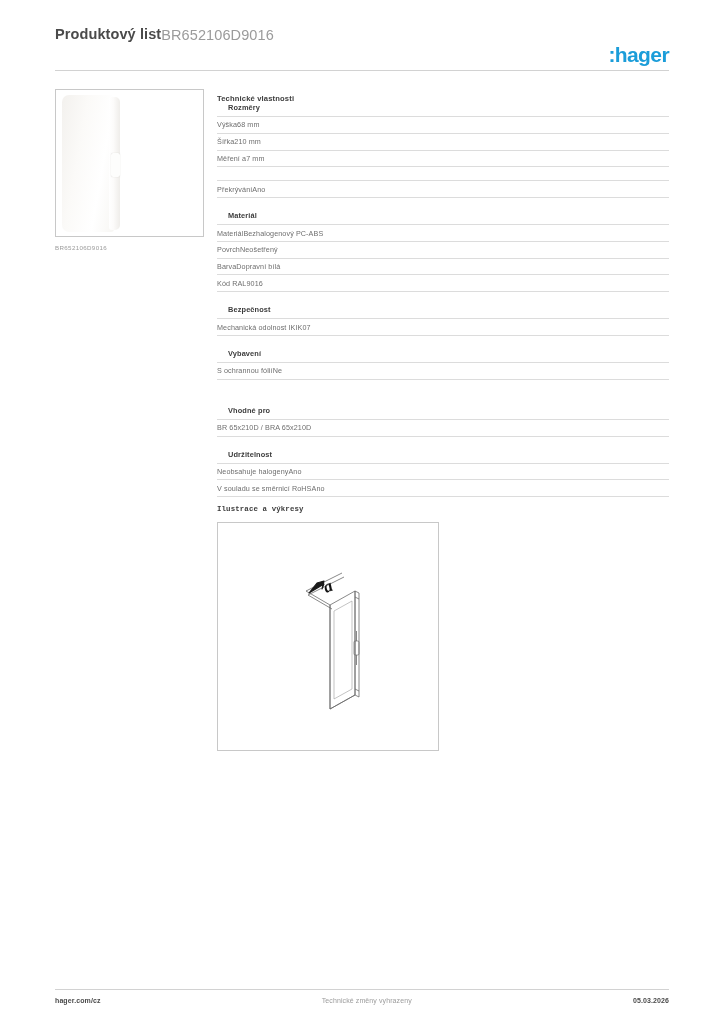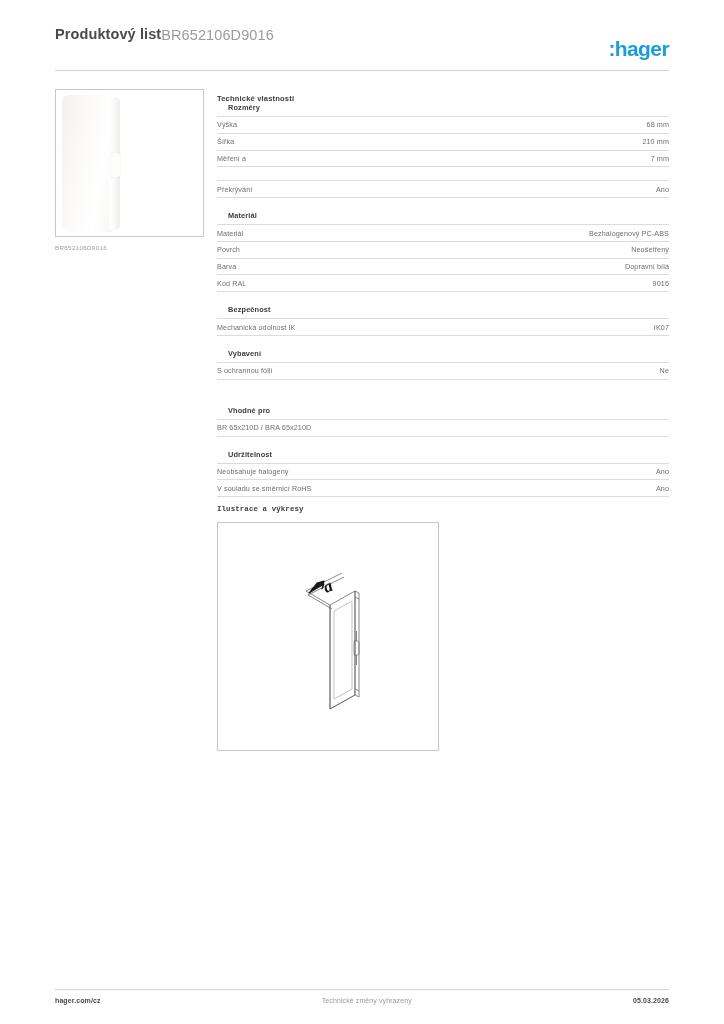--- a/index.html
+++ b/index.html
@@ -42,21 +42,21 @@
     color: #9b9b9b;
     letter-spacing: 0.1px;
     line-height: 18px;
   }
   .logo {
     font-size: 21px;
     font-weight: bold;
     color: #1b9dd9;
     letter-spacing: -0.6px;
     line-height: 22px;
-    margin-top: 12px;
+    margin-top: 18px;
   }
   .header-rule {
     position: absolute;
     left: 55px; top: 70px;
     width: 614px;
     height: 1px;
     background: #d2d2d2;
   }
 
   
@@ -121,21 +121,21 @@
   .group-heading {
     font-size: 7.4px;
     font-weight: bold;
     color: #3c3c3c;
     letter-spacing: 0.12px;
     padding-bottom: 4px;
     margin-left: 11px;
   }
   .row {
     display: flex;
-    justify-content: space-between;
+    justify-content: flex-start;
     align-items: baseline;
     border-top: 1px solid #dcdcdc;
     padding: 3.4px 0 3.4px 0;
     font-size: 7.2px;
     color: #6e6e6e;
     letter-spacing: 0.1px;
   }
   .row:last-child { border-bottom: 1px solid #dcdcdc; }
   .row .label { text-align: left; }
   .row .value { text-align: right; color: #6e6e6e; }

